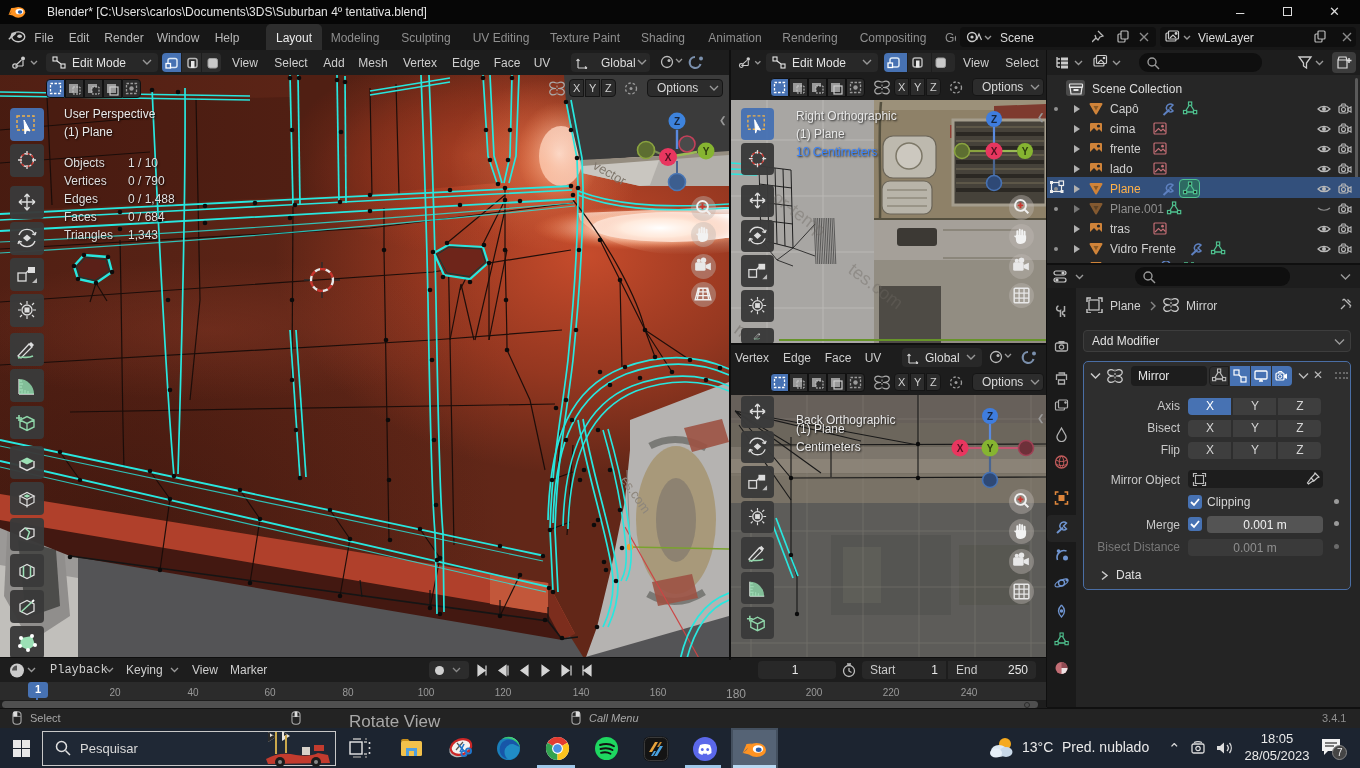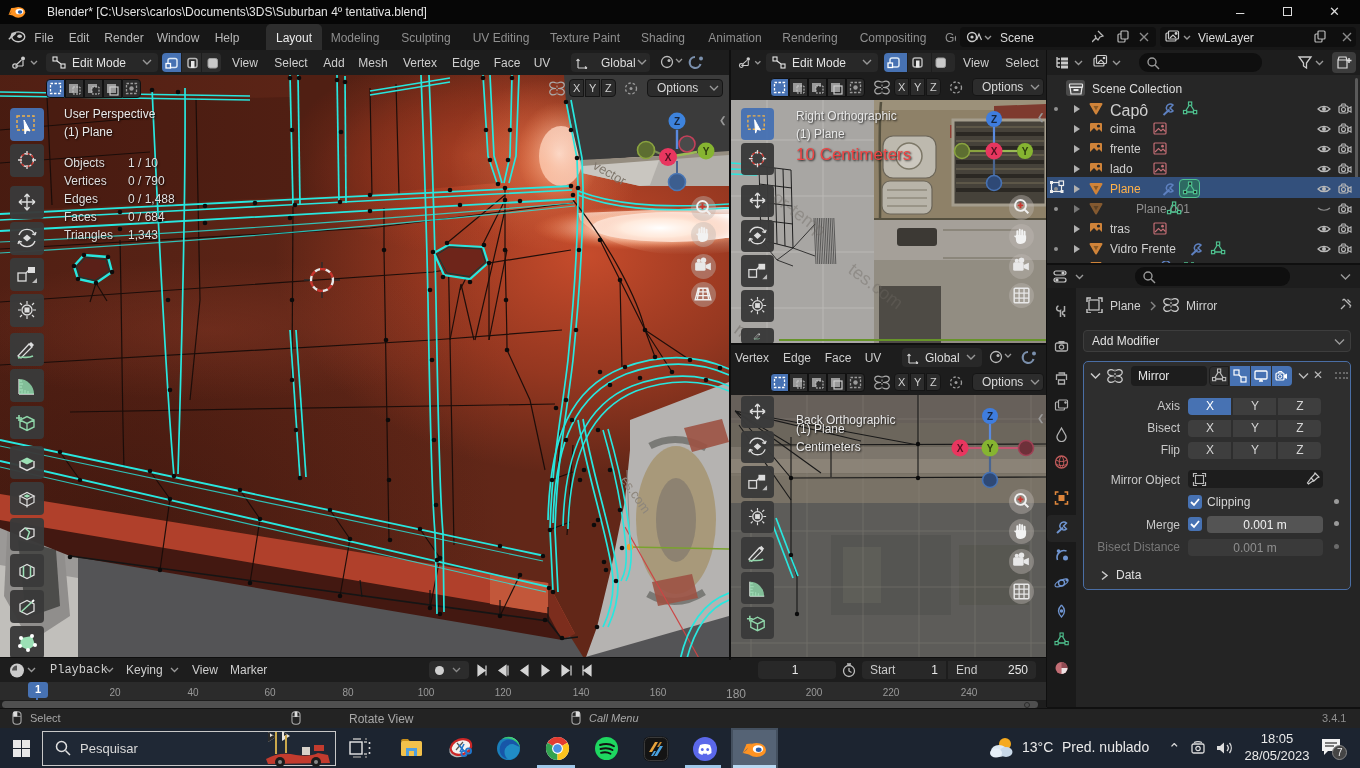--- a/index.html
+++ b/index.html
@@ -757,21 +757,21 @@
     <path d="M12,1 L12,4 M12,16 L12,19 M3,10 L6,10 M18,10 L21,10 M5,3 l2,2 M19,3 l-2,2 M5,17 l2,-2 M19,17 l-2,-2" stroke="#ddd" stroke-width="1.2"></path>
   </svg>
 <div class="abs" style="left:741px;top:328px;width:33px;height:16px;background:#3a3a3a;border-radius:4px;opacity:0.97"></div>
 <svg class="abs" style="left:746px;top:332px" width="23" height="8" viewBox="0 0 24 21">
     <path d="M3,17 L14,5 L17,8 L6,19 Z" fill="none" stroke="#ddd" stroke-width="1.3"></path>
     <path d="M14,5 l2,-2 l3,3 l-2,2 Z" fill="#ddd"></path>
     <path d="M3,19 C8,17 12,20 18,17" stroke="#8fd6a9" stroke-width="1.6" fill="none"></path>
   </svg>
 <div class="txt" style="left:796px;top:109px;font-size:12px;color:#e8e8e8;text-shadow:1px 1px 2px rgba(0,0,0,0.8)">Right Orthographic</div>
 <div class="txt" style="left:796px;top:127px;font-size:12px;color:#e8e8e8;text-shadow:1px 1px 2px rgba(0,0,0,0.8)">(1) Plane</div>
-<div class="txt" style="left:796px;top:145px;font-size:17px;color:#ef4444;text-shadow:1px 1px 2px rgba(0,0,0,0.8)">10 Centimeters</div>
+<div class="txt" style="left:796px;top:145px;font-size:12px;color:#3b82f6;text-shadow:1px 1px 2px rgba(0,0,0,0.8)">10 Centimeters</div>
 <svg class="abs" style="left:942px;top:109px" width="104" height="88" viewBox="-52 -42 104 88">
     <path d="M0,-24 L0,-8" stroke="#5a8adf" stroke-width="2.2"></path>
     <path d="M-24,0 L-8,0" stroke="#8aa33f" stroke-width="2.2"></path>
     <path d="M8,0 L23,0" stroke="#9aba55" stroke-width="2.2"></path>
     <path d="M0,8 L0,24" stroke="#4a6590" stroke-width="2.2"></path>
     <circle cx="0" cy="-32" r="8" fill="#3f7dde"></circle>
     <text x="0" y="-28.4" font-size="10" font-weight="bold" fill="#16263e" text-anchor="middle" font-family="Liberation Sans">Z</text>
     <circle cx="-32" cy="0" r="7.5" fill="#5d6e31" stroke="#8aa33f" stroke-width="1.6"></circle>
     <circle cx="31" cy="0" r="8" fill="#86b431"></circle>
     <text x="31" y="3.6" font-size="10" font-weight="bold" fill="#2c3c0e" text-anchor="middle" font-family="Liberation Sans">Y</text>
@@ -1021,21 +1021,21 @@
   </svg>
 <div class="txt" style="left:1092px;top:82px;font-size:12px;color:#dedede;">Scene Collection</div>
 <div class="abs" style="left:1054px;top:107px;width:4px;height:4px;border-radius:50%;background:#909090"></div>
 <svg class="abs" style="left:1072px;top:104px" width="10" height="10" viewBox="0 0 10 10">
     <path d="M2,1 L8,5 L2,9 Z" fill="#b0b0b0"></path>
   </svg>
 <svg class="abs" style="left:1088px;top:101px;" width="16" height="15" viewBox="0 0 16 15">
     <path d="M2.5,3 L13.5,3 L8,12.5 Z" fill="#cf8339" stroke="#cf8339" stroke-width="2" stroke-linejoin="round"></path>
     <path d="M5.5,5 L10.5,5 L8,9.5 Z" fill="#8a5a26"></path>
   </svg>
-<div class="txt" style="left:1110px;top:102px;font-size:16px;color:#cfcfcf;">Capô</div>
+<div class="txt" style="left:1110px;top:102px;font-size:12px;color:#cfcfcf;">Capô</div>
 <svg class="abs" style="left:1160px;top:101px" width="16" height="15" viewBox="0 0 16 15">
     <path d="M10,3 a4,4 0 1,0 3,7 L10,7 L13,4 a4,4 0 0,0 -3,-1 Z" fill="none" stroke="#5e81c0" stroke-width="1.5"></path>
     <path d="M9.5,8.5 L3.5,14" stroke="#5e81c0" stroke-width="2"></path>
   </svg>
 <svg class="abs" style="left:1182px;top:101px" width="16" height="15" viewBox="0 0 16 15">
     <path d="M8,3 L13,11 L3,11 Z" fill="none" stroke="#4fc18f" stroke-width="1.3"></path>
     <rect x="6.5" y="1" width="3.2" height="3.2" fill="#1d1d1d" stroke="#4fc18f" stroke-width="1.2"></rect>
     <rect x="1.5" y="9.5" width="3.2" height="3.2" fill="#1d1d1d" stroke="#4fc18f" stroke-width="1.2"></rect>
     <rect x="11.5" y="9.5" width="3.2" height="3.2" fill="#1d1d1d" stroke="#4fc18f" stroke-width="1.2"></rect>
   </svg>
@@ -1155,21 +1155,21 @@
     <path d="M11,7.5 L14,6 L14,11 L11,9.5 Z M4,5 L5,3 L8,3 L9,5" fill="none" stroke="#b9b9b9" stroke-width="1.1"></path>
   </svg>
 <div class="abs" style="left:1054px;top:207px;width:4px;height:4px;border-radius:50%;background:#909090"></div>
 <svg class="abs" style="left:1072px;top:204px" width="10" height="10" viewBox="0 0 10 10">
     <path d="M2,1 L8,5 L2,9 Z" fill="#777"></path>
   </svg>
 <svg class="abs" style="left:1088px;top:201px;opacity:0.55" width="16" height="15" viewBox="0 0 16 15">
     <path d="M2.5,3 L13.5,3 L8,12.5 Z" fill="#cf8339" stroke="#cf8339" stroke-width="2" stroke-linejoin="round"></path>
     <path d="M5.5,5 L10.5,5 L8,9.5 Z" fill="#8a5a26"></path>
   </svg>
-<div class="txt" style="left:1110px;top:202px;font-size:12px;color:#8f8f8f;margin-left:26px;">Plane.001</div>
+<div class="txt" style="left:1110px;top:202px;font-size:12px;color:#8f8f8f;">Plane.001</div>
 <svg class="abs" style="left:1166px;top:201px" width="16" height="15" viewBox="0 0 16 15">
     <path d="M8,3 L13,11 L3,11 Z" fill="none" stroke="#4fc18f" stroke-width="1.3"></path>
     <rect x="6.5" y="1" width="3.2" height="3.2" fill="#1d1d1d" stroke="#4fc18f" stroke-width="1.2"></rect>
     <rect x="1.5" y="9.5" width="3.2" height="3.2" fill="#1d1d1d" stroke="#4fc18f" stroke-width="1.2"></rect>
     <rect x="11.5" y="9.5" width="3.2" height="3.2" fill="#1d1d1d" stroke="#4fc18f" stroke-width="1.2"></rect>
   </svg>
 <svg class="abs" style="left:1316px;top:201px" width="16" height="15" viewBox="0 0 16 15">
     <path d="M2,7 C5,10 11,10 14,7" fill="none" stroke="#8a8a8a" stroke-width="1.2"></path>
   </svg>
 <svg class="abs" style="left:1337px;top:201px" width="16" height="15" viewBox="0 0 16 15">
@@ -1509,21 +1509,21 @@
 <rect x="0.75" y="0.75" width="7.5" height="11.5" rx="3" fill="none" stroke="#aaa" stroke-width="1"></rect>
 <path d="M4.5,0.5 L4.5,5 M1,5 L8,5" stroke="#aaa" stroke-width="0.8"></path>
     <path d="M1,1.5 Q1,0.5 2,0.5 L4.5,0.5 L4.5,5 L1,5 Z" fill="#ddd"></path>
   </svg>
 <div class="txt" style="left:30px;top:712px;font-size:11px;color:#a8a8a8;">Select</div>
 <svg class="abs" style="left:291px;top:711px" width="10" height="14" viewBox="0 0 9 13">
 <rect x="0.75" y="0.75" width="7.5" height="11.5" rx="3" fill="none" stroke="#aaa" stroke-width="1"></rect>
 <path d="M4.5,0.5 L4.5,5 M1,5 L8,5" stroke="#aaa" stroke-width="0.8"></path>
     <rect x="3.2" y="0.5" width="2.6" height="5" fill="#ddd"></rect>
   </svg>
-<div class="txt" style="left:309px;top:712px;font-size:12px;color:#a8a8a8;padding-left:40px;">Rotate View</div>
+<div class="txt" style="left:309px;top:712px;font-size:17px;color:#a8a8a8;padding-left:40px;">Rotate View</div>
 <svg class="abs" style="left:571px;top:711px" width="10" height="14" viewBox="0 0 9 13">
 <rect x="0.75" y="0.75" width="7.5" height="11.5" rx="3" fill="none" stroke="#aaa" stroke-width="1"></rect>
 <path d="M4.5,0.5 L4.5,5 M1,5 L8,5" stroke="#aaa" stroke-width="0.8"></path>
     <path d="M8,1.5 Q8,0.5 7,0.5 L4.5,0.5 L4.5,5 L8,5 Z" fill="#ddd"></path>
   </svg>
 <div class="txt" style="left:589px;top:712px;font-size:11px;color:#a8a8a8;font-style:italic;">Call Menu</div>
 <div class="txt" style="left:1322px;top:712px;font-size:11px;color:#8f8f8f;">3.4.1</div>
 <div class="abs" style="left:0px;top:728px;width:1360px;height:40px;background:#1c2430"></div>
 <svg class="abs" style="left:13px;top:740px" width="17" height="17" viewBox="0 0 17 17">
 <rect x="0" y="0" width="8" height="8" fill="#e8e8e8"></rect>

